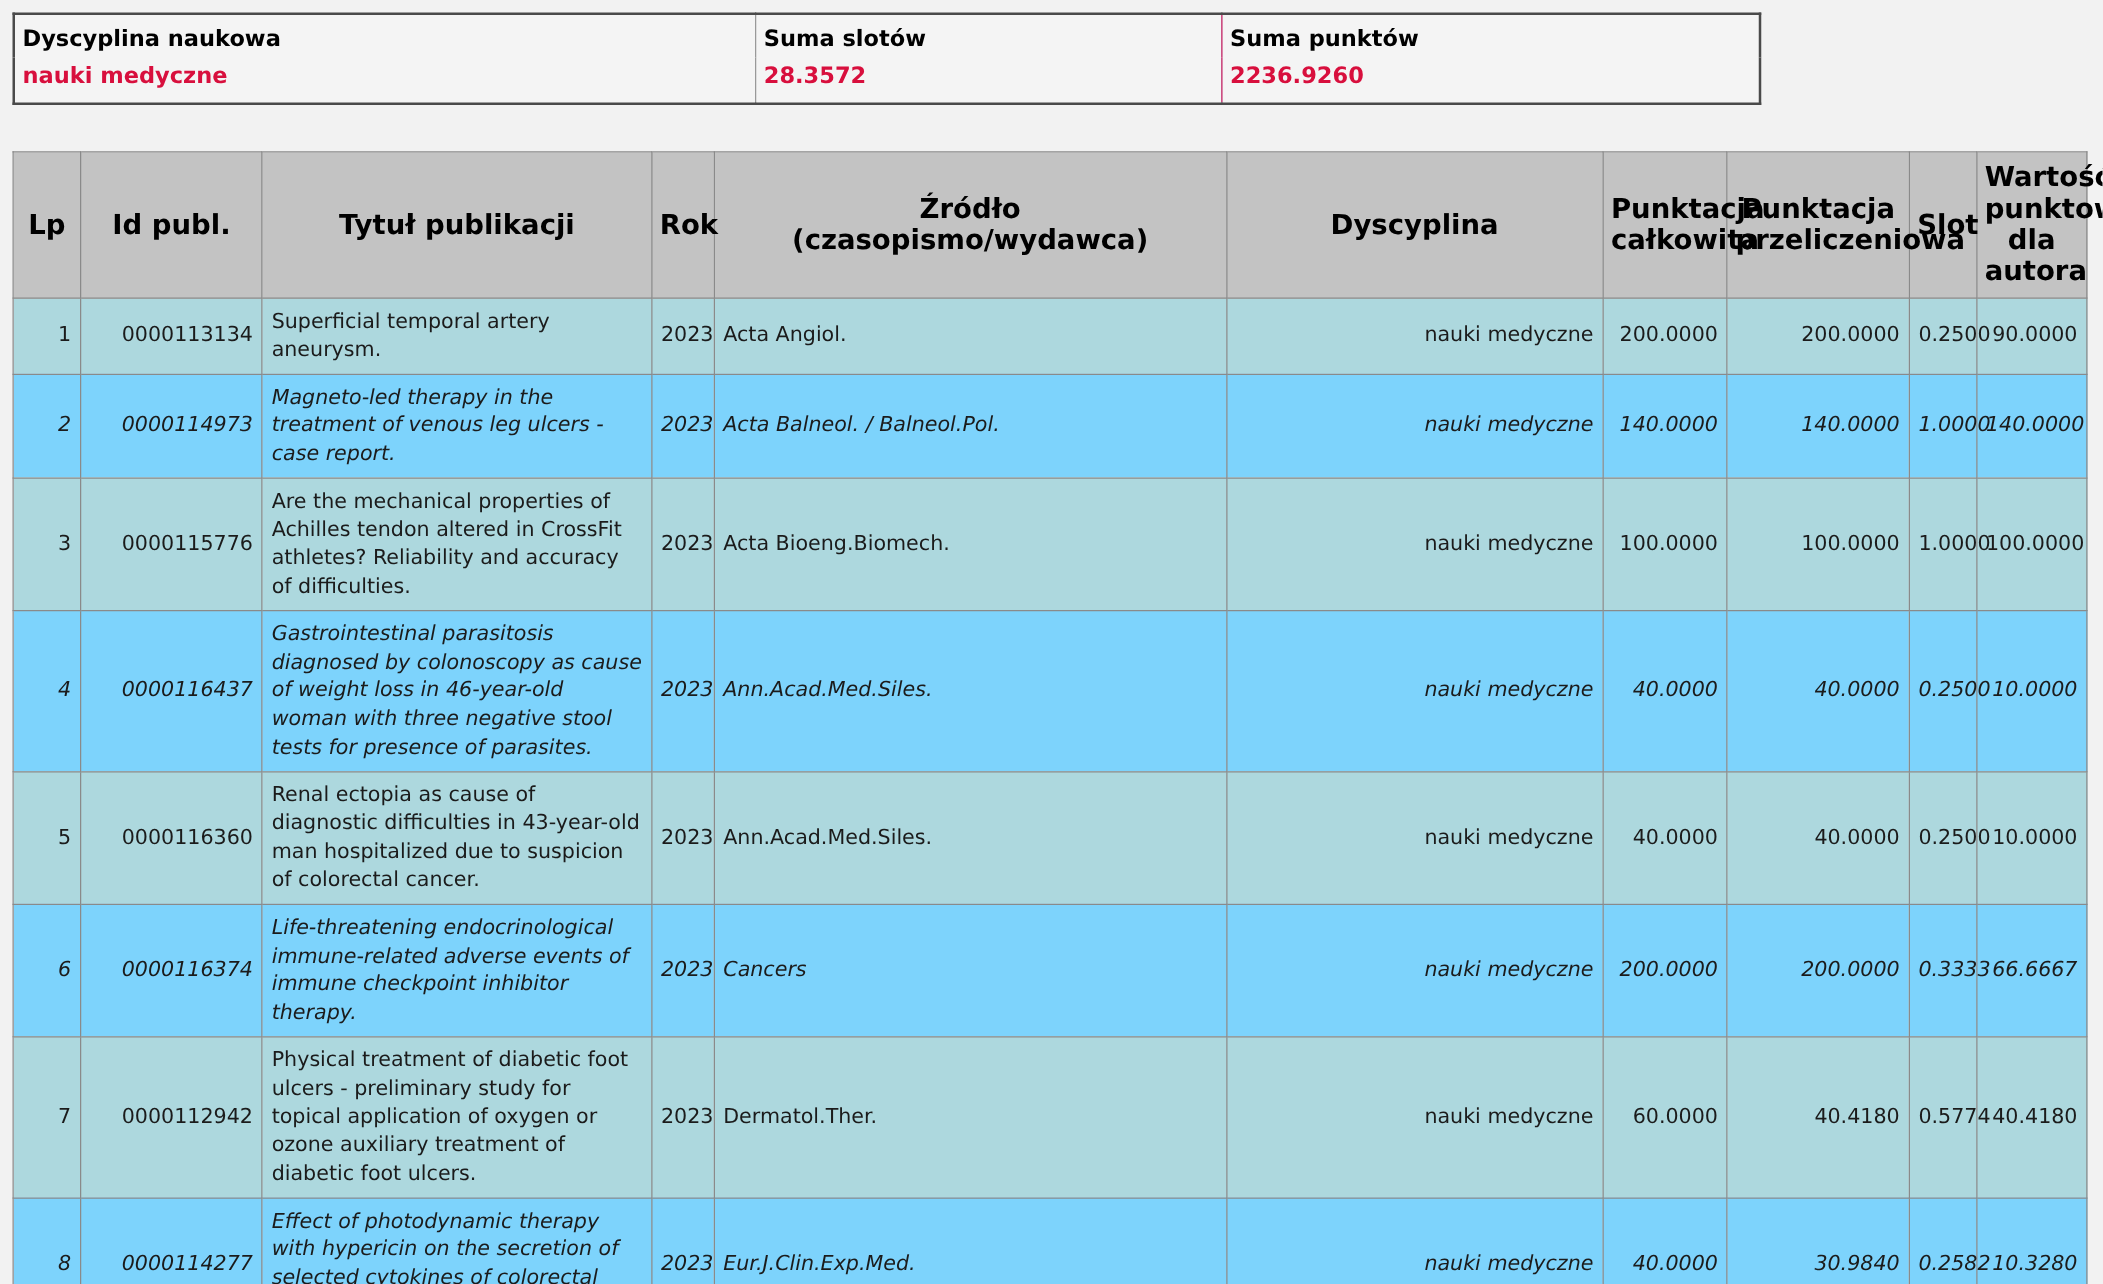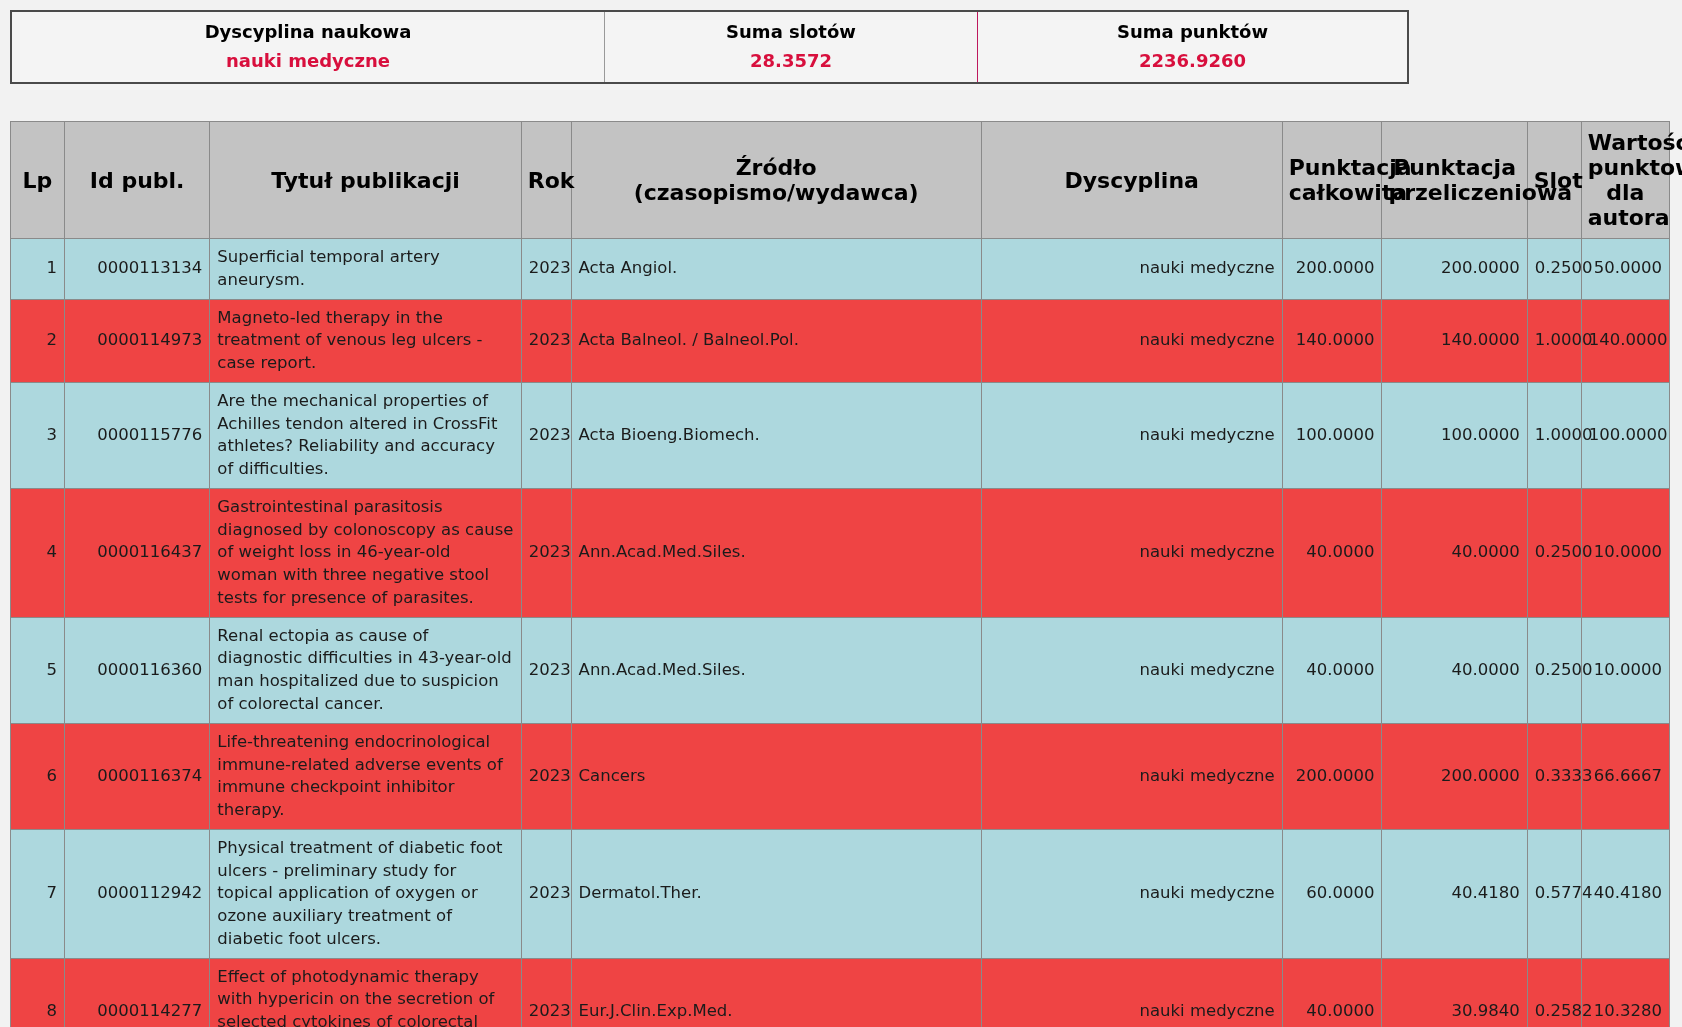--- a/index.html
+++ b/index.html
@@ -20,21 +20,20 @@
   }
   table.summary {
     border-collapse: collapse;
     border: 2px solid #4a4a4a;
     background: #f4f4f4;
     width: 1357px;
     table-layout: fixed;
   }
   table.summary td {
     padding: 4px 6px;
-    text-align: center;
     font-size: 18px;
     border: none;
   }
   table.summary tr.head td {
     font-weight: bold;
     color: #000;
     padding-top: 9px;
   }
   table.summary tr.vals td {
     font-weight: bold;
@@ -66,21 +65,21 @@
     text-align: center;
   }
   table.pubs td {
     border: 1px solid #8a8a8a;
     font-size: 16.5px;
     color: #1b1b1b;
     padding: 7px 7px;
     vertical-align: middle;
     line-height: 1.38;
   }
-  tr.odd td  { background: #ef4444; }
+  tr.odd td  { background: #7dd3fc; font-style: italic; }
   tr.even td { background: #add8de; }
 
   
   col.c-lp      { width: 52px; }
   col.c-id      { width: 140px; }
   col.c-title   { width: 300px; }
   col.c-rok     { width: 48px; }
   col.c-src     { width: 395px; }
   col.c-disc    { width: 290px; }
   col.c-pt-tot  { width: 96px; }
@@ -160,21 +159,21 @@
         <tr class="even">
           <td class="num">1</td>
           <td class="center">0000113134</td>
           <td class="left">Superficial temporal artery aneurysm.</td>
           <td class="center">2023</td>
           <td class="left">Acta Angiol.</td>
           <td class="center">nauki medyczne</td>
           <td class="center">200.0000</td>
           <td class="center">200.0000</td>
           <td class="center">0.2500</td>
-          <td class="center">50.0000</td>
+          <td class="center">90.0000</td>
         </tr>
         <tr class="odd">
           <td class="num">2</td>
           <td class="center">0000114973</td>
           <td class="left">Magneto-led therapy in the treatment of venous leg ulcers - case report.</td>
           <td class="center">2023</td>
           <td class="left">Acta Balneol. / Balneol.Pol.</td>
           <td class="center">nauki medyczne</td>
           <td class="center">140.0000</td>
           <td class="center">140.0000</td>

